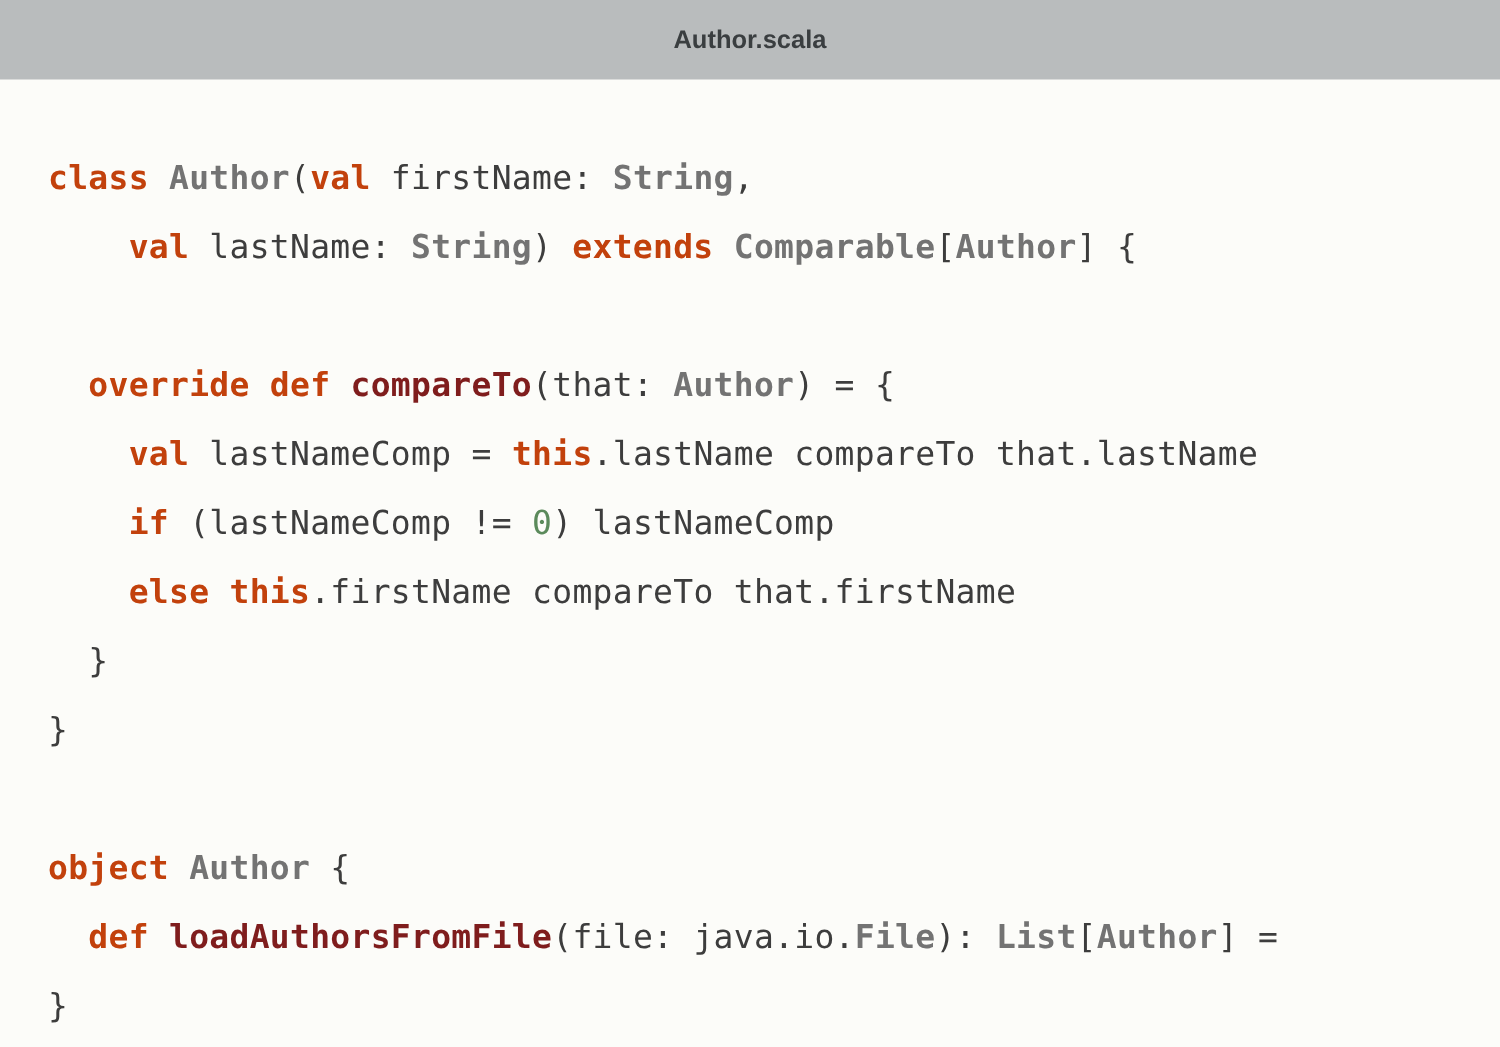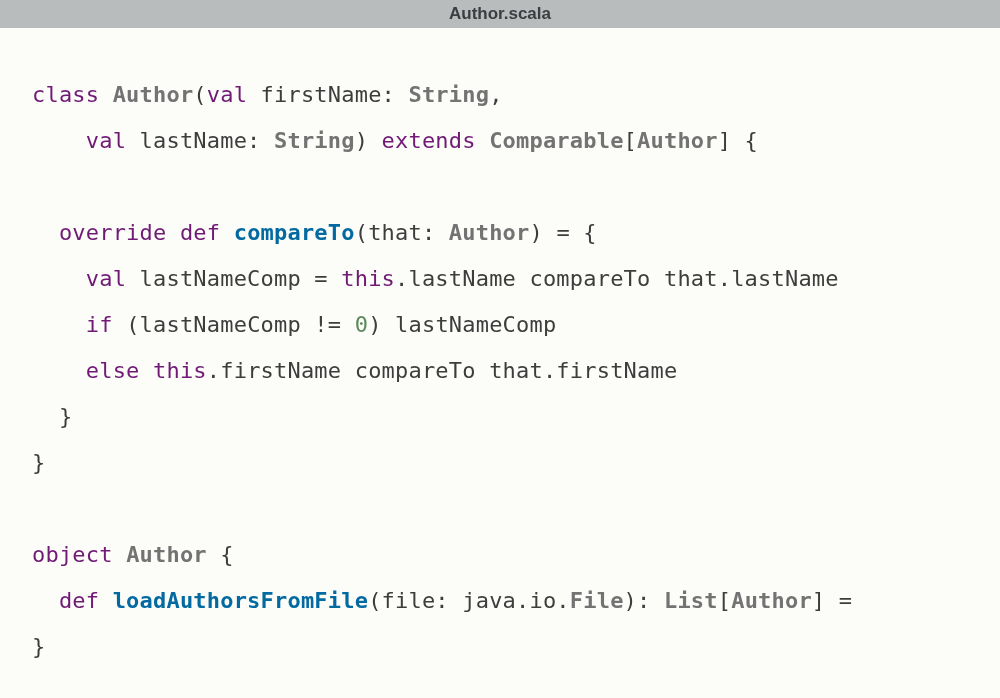--- a/index.html
+++ b/index.html
@@ -9,41 +9,41 @@
     }
     body {
       font-family: -apple-system, BlinkMacSystemFont, "Segoe UI", Helvetica, Arial, sans-serif;
       background: #fcfcf9;
       width: 1000px;
       height: 698px;
       overflow: hidden;
     }
     .titlebar {
       background: #b9bcbd;
-      height: 28px;
+      height: 53px;
       display: flex;
       align-items: center;
       justify-content: center;
       font-weight: 700;
       font-size: 17px;
       color: #3a3e40;
     }
     .editor {
       padding: 44px 32px 32px 32px;
       font-family: "SF Mono", "Menlo", "Consolas", "DejaVu Sans Mono", monospace;
       font-size: 22px;
       line-height: 46px;
       color: #3d3d3d;
       white-space: pre;
       letter-spacing: 0.2px;
       font-weight: 500;
     }
-    .kw { font-weight: 400; color: #701a75; }
+    .kw { font-weight: 700; color: #c2410c; }
     .type { color: #737373; font-weight: 600; }
-    .method { color: #0369a1; font-weight: 700; }
+    .method { color: #7f1d1d; font-weight: 700; }
     .num { color: #5b8a5b; }
   </style>
 </head>
 <body>
 
 <div class="titlebar">
   <span>Author.scala</span>
 </div>
 
 <div class="editor"><div id="code-content"><div><span class="kw">class </span><span class="type">Author</span><span>(</span><span class="kw">val </span><span>firstName: </span><span class="type">String</span><span>,</span></div><div><span>    </span><span class="kw">val </span><span>lastName: </span><span class="type">String</span><span>) </span><span class="kw">extends </span><span class="type">Comparable</span><span>[</span><span class="type">Author</span><span>] {</span></div><div>&nbsp;</div><div><span>  </span><span class="kw">override def </span><span class="method">compareTo</span><span>(that: </span><span class="type">Author</span><span>) = {</span></div><div><span>    </span><span class="kw">val </span><span>lastNameComp = </span><span class="kw">this</span><span>.lastName compareTo that.lastName</span></div><div><span>    </span><span class="kw">if </span><span>(lastNameComp != </span><span class="num">0</span><span>) lastNameComp</span></div><div><span>    </span><span class="kw">else </span><span class="kw">this</span><span>.firstName compareTo that.firstName</span></div><div><span>  }</span></div><div><span>}</span></div><div>&nbsp;</div><div><span class="kw">object </span><span class="type">Author</span><span> {</span></div><div><span>  </span><span class="kw">def </span><span class="method">loadAuthorsFromFile</span><span>(file: java.io.</span><span class="type">File</span><span>): </span><span class="type">List</span><span>[</span><span class="type">Author</span><span>] =</span></div><div><span>}</span></div></div></div>

